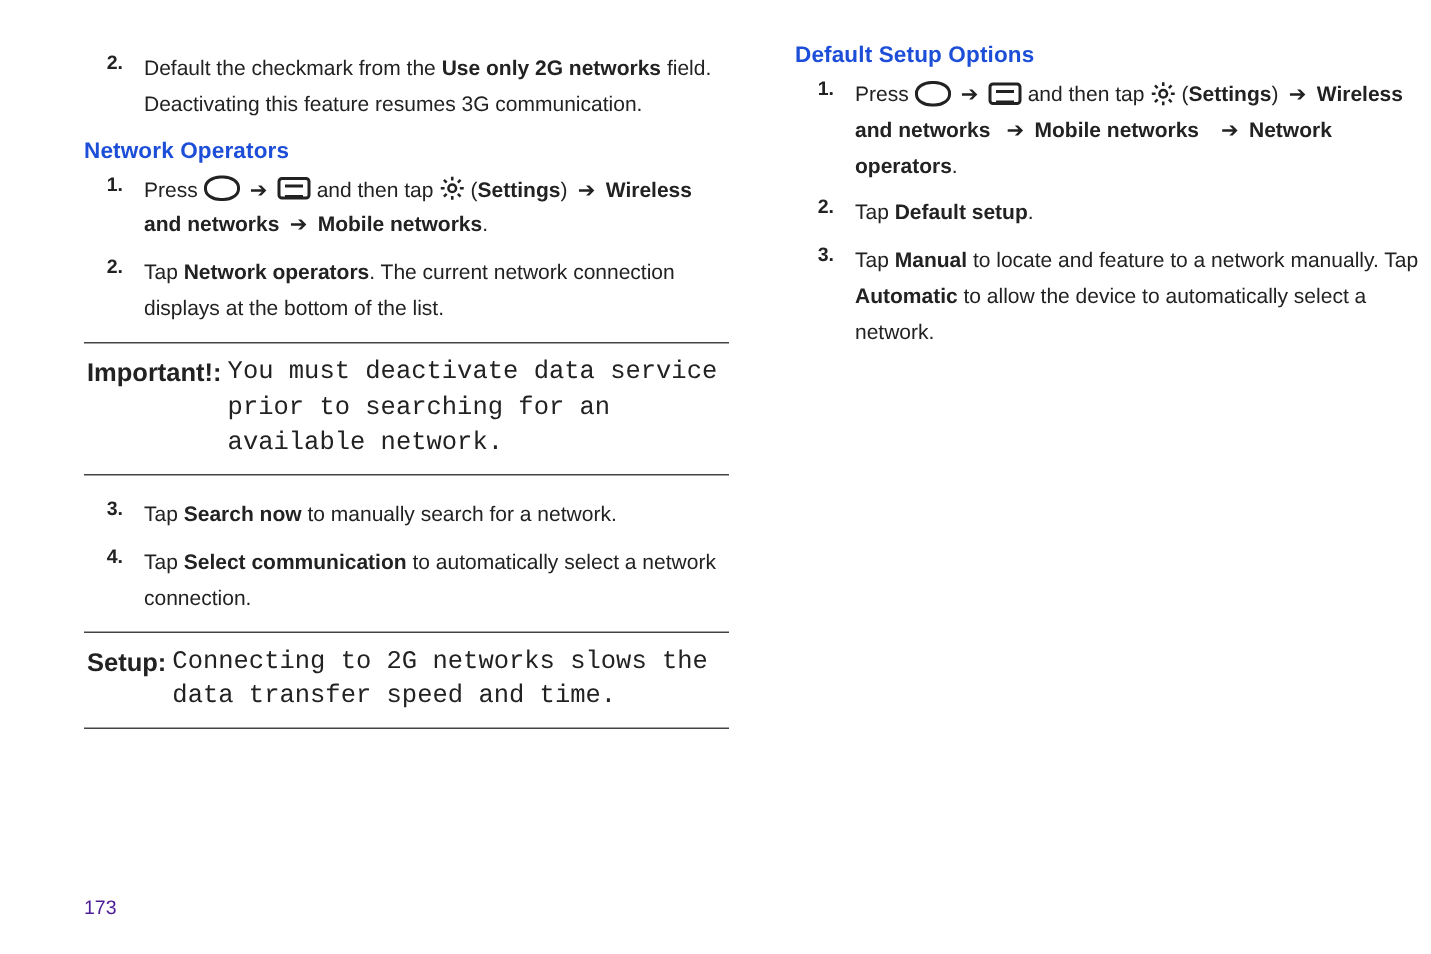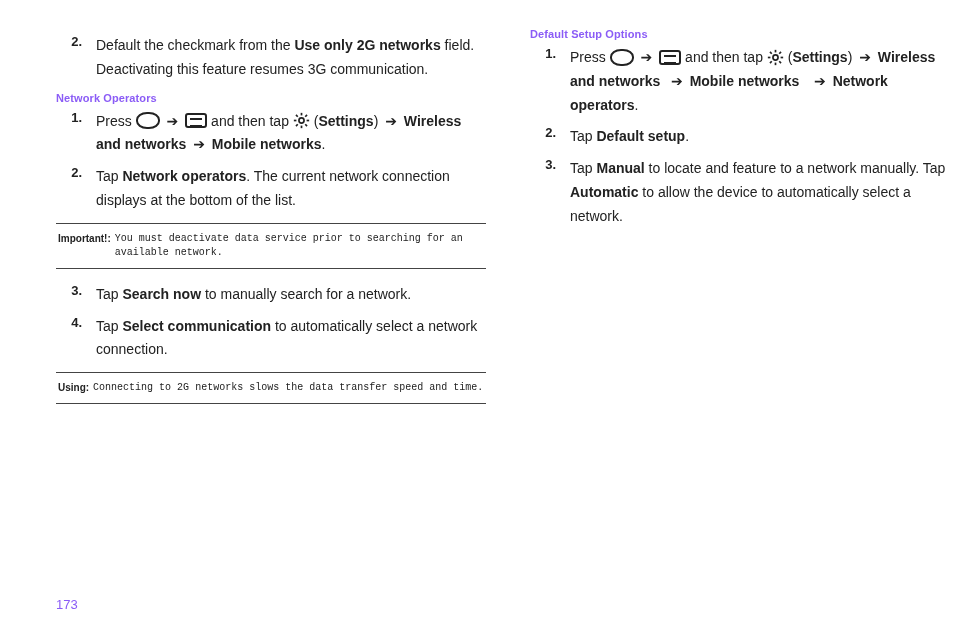--- a/index.html
+++ b/index.html
@@ -15,23 +15,23 @@
   .cols {
     display: flex;
     gap: 44px;
     padding: 0 40px 0 56px;
   }
   .col { flex: 1; }
   .col-left { width: 430px; flex: 0 0 430px; }
   .col-right { width: 420px; flex: 0 0 420px; }
 
   .heading-blue {
-    color: #8b5cf6;
+    color: #1d4ed8;
     font-weight: bold;
-    font-size: 11px;
+    font-size: 15px;
     margin: 10px 0 6px 0;
     letter-spacing: 0.1px;
   }
   .body-text {
     font-size: 14px;
     line-height: 1.55;
     margin: 4px 0 8px 0;
   }
   .p-indent { margin-left: 12px; }
 
@@ -90,39 +90,39 @@
   .ico-gear svg { display: block; }
 
   .rule-box {
     border-top: 1px solid #444;
     border-bottom: 1px solid #444;
     padding: 8px 2px;
     margin: 10px 0 14px 0;
   }
   .rule-row {
     display: flex;
-    font-size: 10px;
+    font-size: 17px;
     line-height: 1.4;
     justify-content: space-between;
   }
   .rule-label {
     font-weight: bold;
     flex-shrink: 0;
     padding-right: 4px;
   }
   .rule-body { flex: 1; font-family: Liberation Mono, monospace; }
 
   .or-line { margin: 4px 0; }
 
   .page-num {
     position: absolute;
     left: 56px;
     bottom: 24px;
     font-size: 13px;
-    color: #8b5cf6;
+    color: #4c1d95;
   }
 </style>
 </head>
 <body>
 
 <div class="cols">
 
   <div class="col col-left">
 
     <div class="num-item">
@@ -184,21 +184,21 @@
 
     <div class="num-item">
       <div class="num">4.</div>
       <div class="ntext">
         <span>Tap </span><span class="bold">Select communication</span><span> to automatically select a network connection.</span>
       </div>
     </div>
 
     <div class="rule-box">
       <div class="rule-row">
-        <div class="rule-label">Using:</div>
+        <div class="rule-label">Setup:</div>
         <div class="rule-body">Connecting to 2G networks slows the data transfer speed and time.</div>
       </div>
     </div>
 
   </div>
 
   <div class="col col-right">
 
     <div class="heading-blue" style="margin-top:0">Default Setup Options</div>
 

